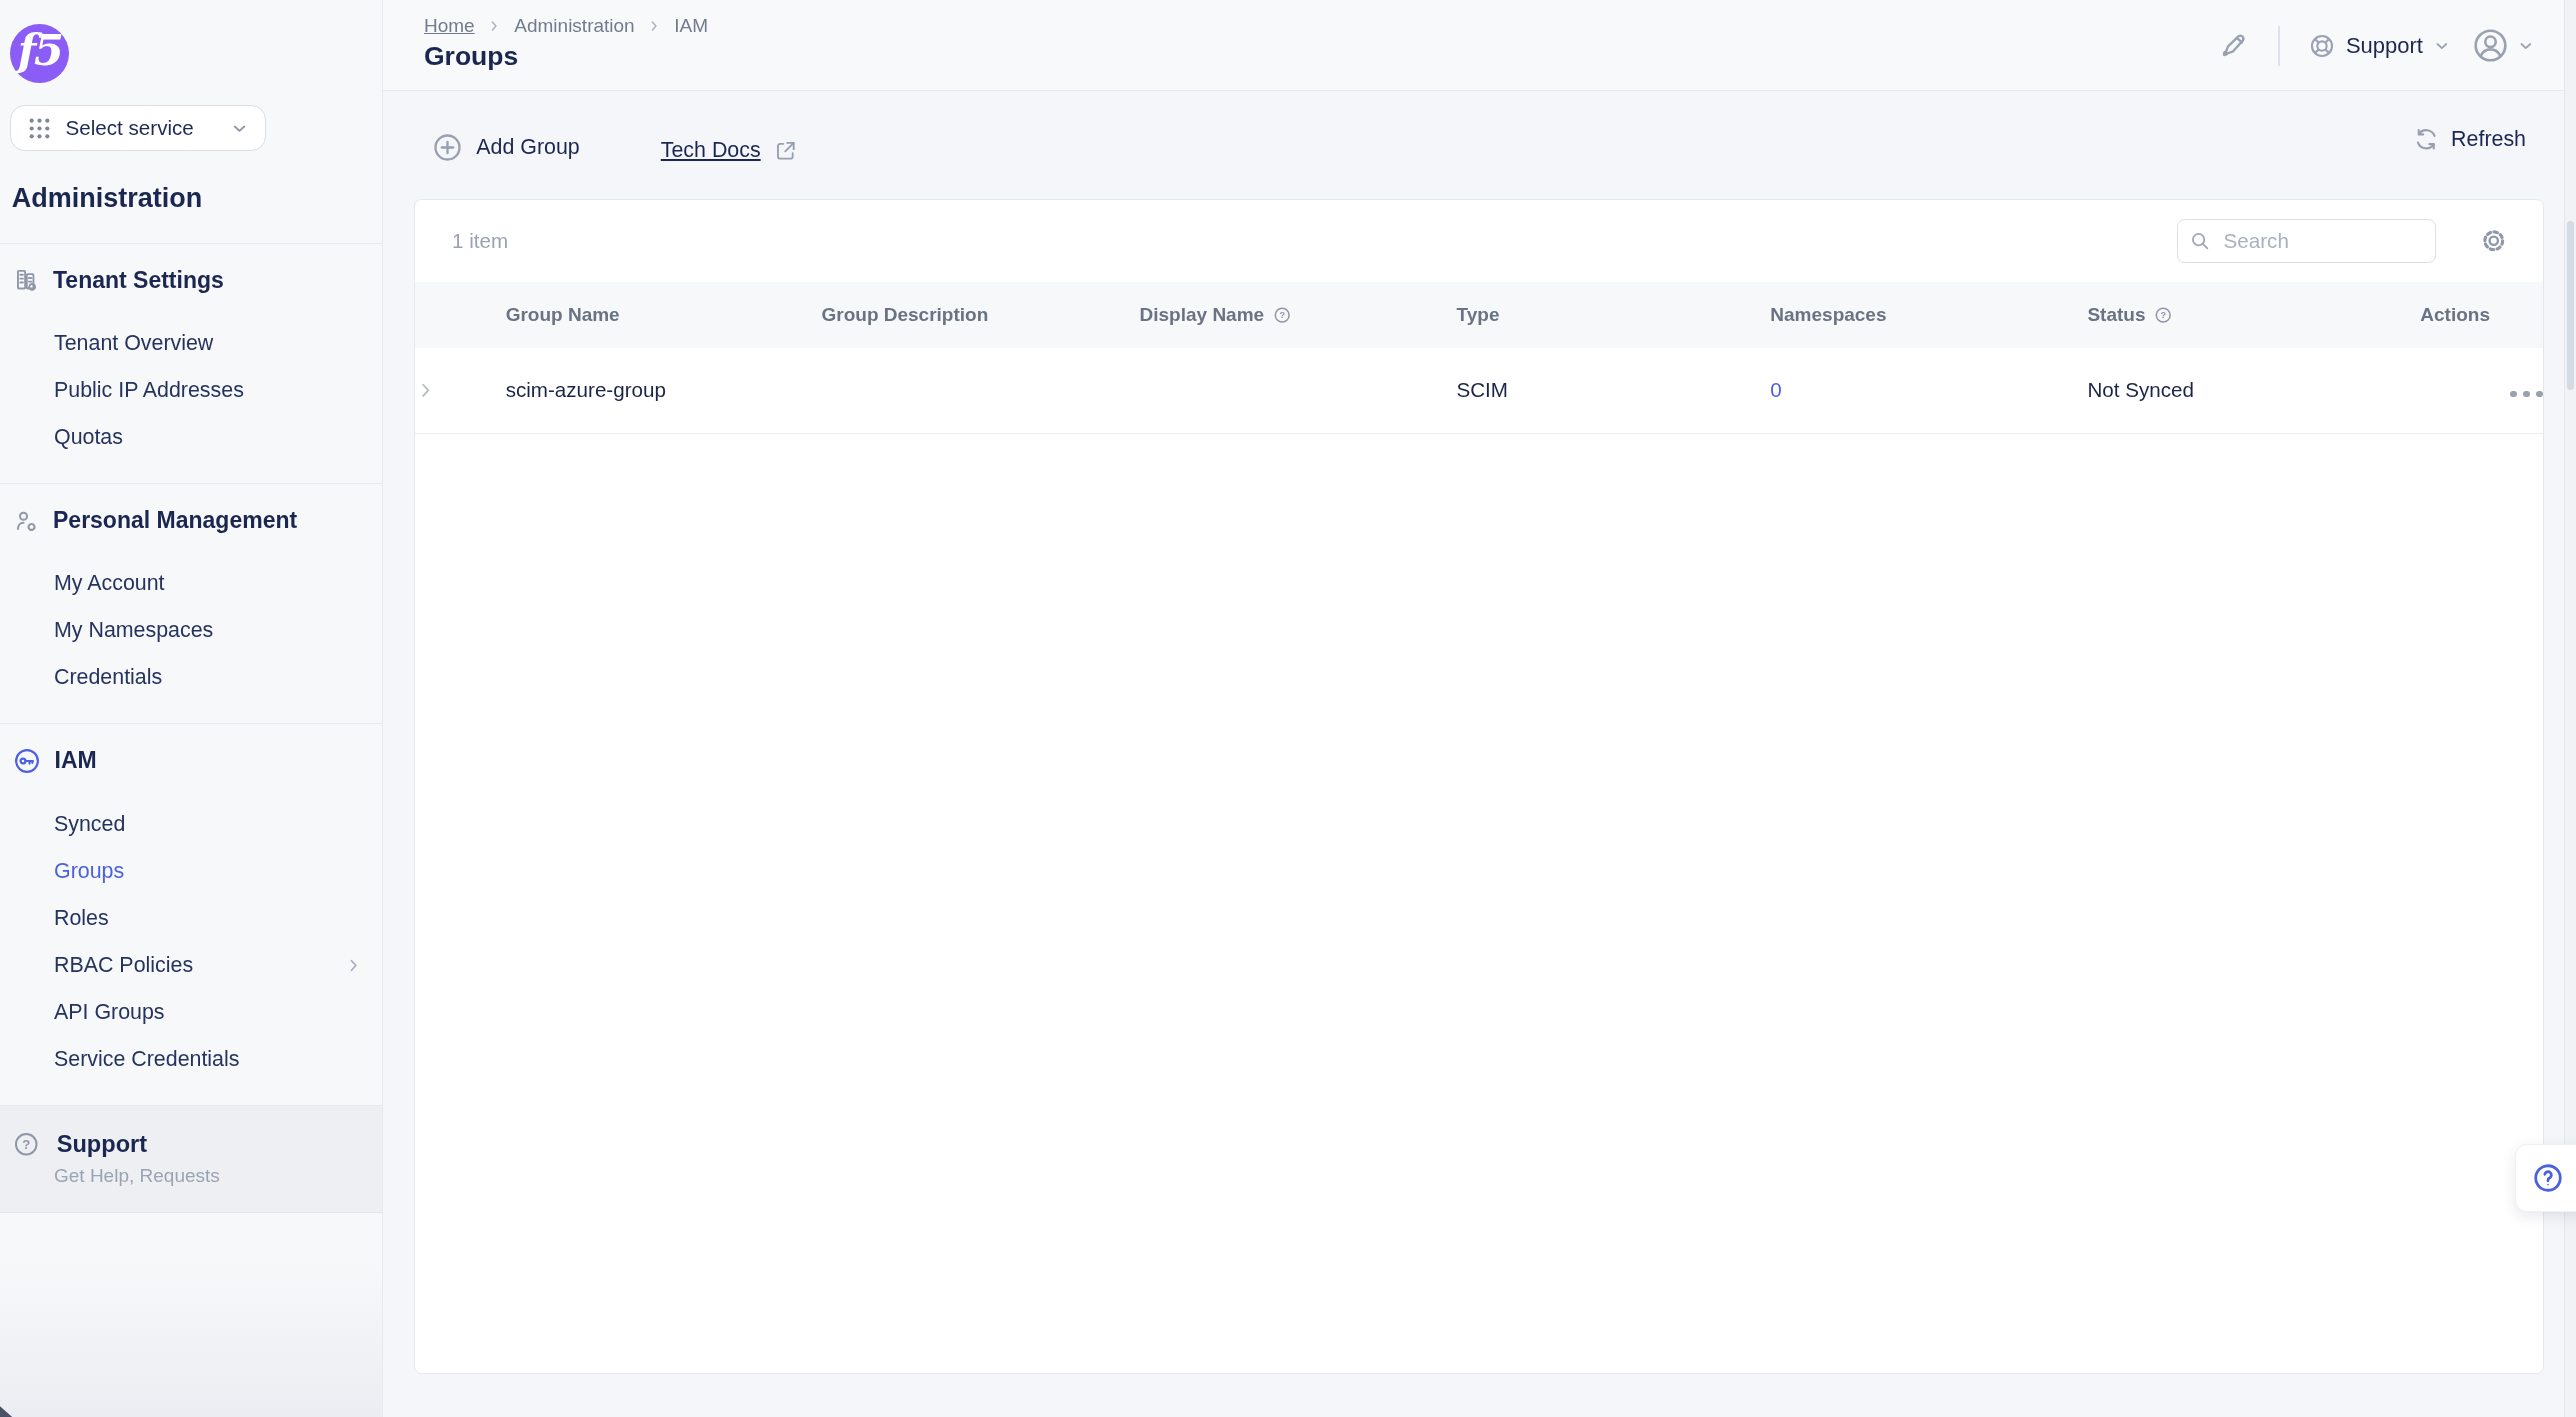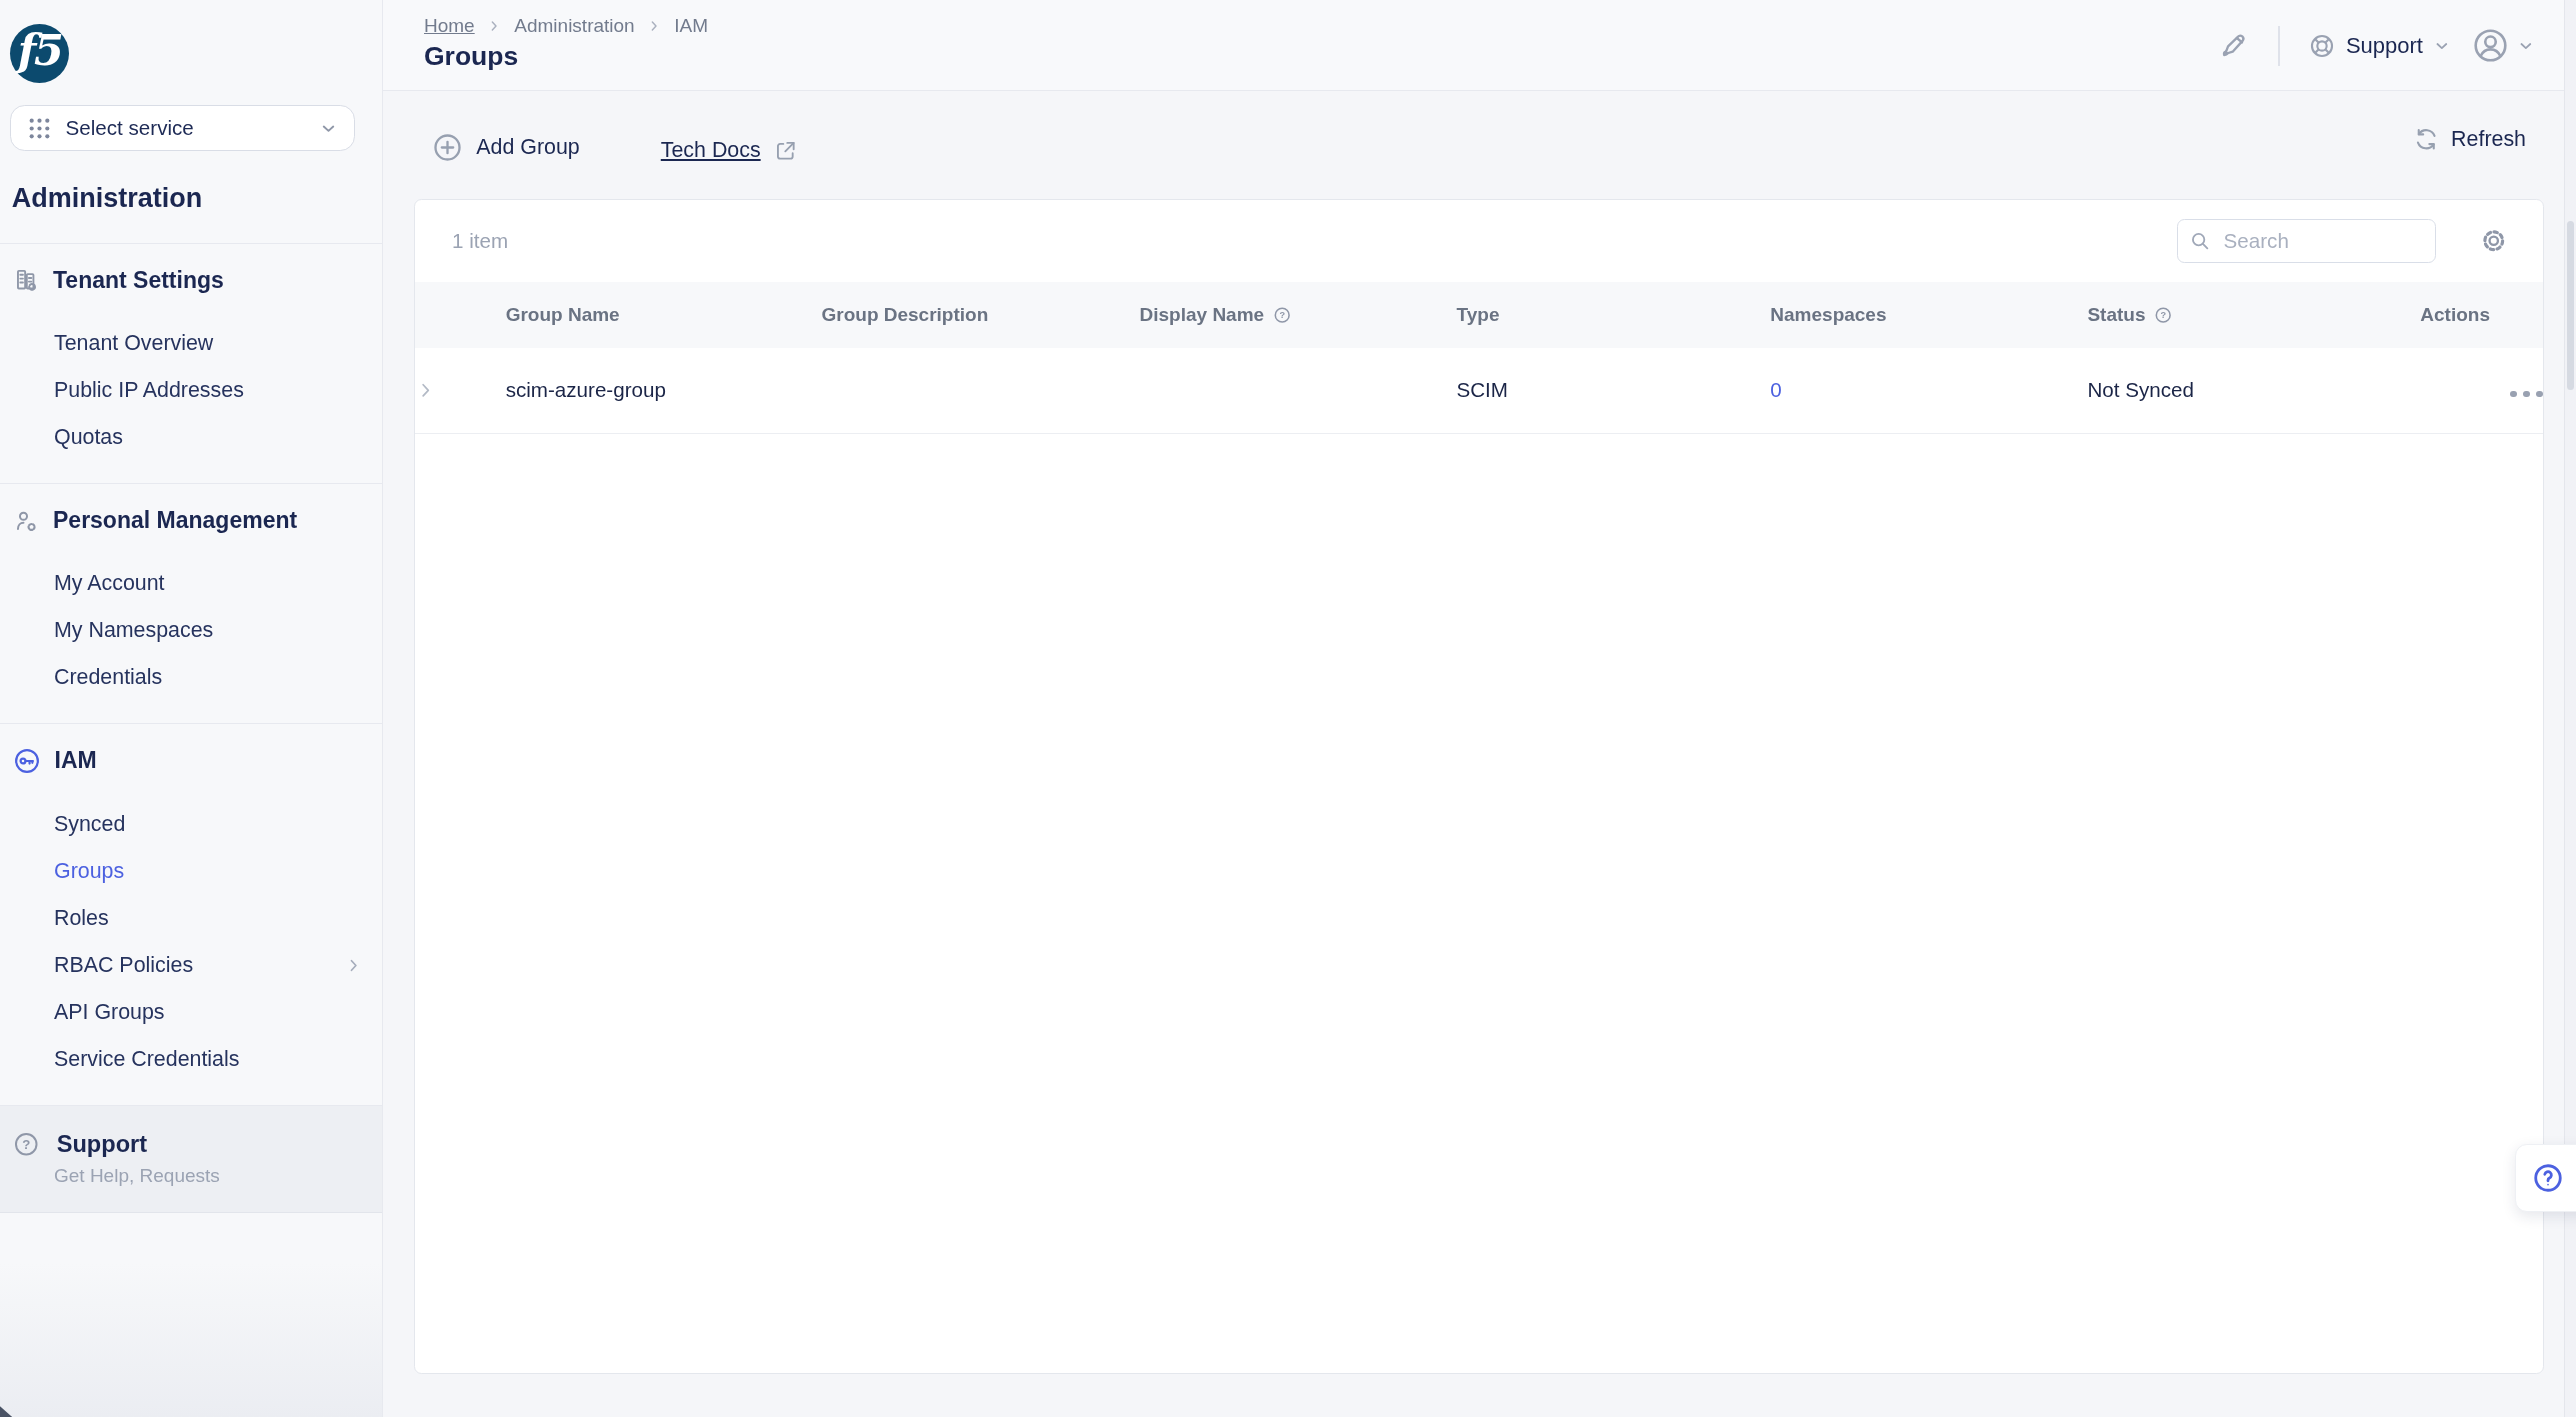--- a/index.html
+++ b/index.html
@@ -11,29 +11,29 @@
   }
   svg { display:block; }
 
   
   .sidebar {
     position:absolute; left:0; top:0; width:383px; height:1418px;
     background:#f7f8fa; border-right:1.5px solid #e7e9ef;
   }
   .logo {
     position:absolute; left:10.3px; top:23.6px; width:59px; height:59px;
-    background:#0c4a6e; border-radius:50%;
+    background:#8b5cf6; border-radius:50%;
     display:flex; align-items:center; justify-content:center;
   }
   .logo span {
     font-family:"DejaVu Serif", serif; font-style:italic; font-weight:bold;
     color:#ffffff; font-size:43px; line-height:1; margin-top:-4.4px; letter-spacing:-2.2px;
   }
   .service-select {
-    position:absolute; left:10.3px; top:105px; width:345px; height:46px;
+    position:absolute; left:10.3px; top:105px; width:256px; height:46px;
     background:#ffffff; border:1.5px solid #d9dde6; border-radius:14.7px;
     display:flex; align-items:center; padding:0 16px; gap:13.3px; cursor:pointer;
   }
   .service-select .label { font-size:20.6px; color:#1d2a55; flex:1; }
   .sb-heading {
     position:absolute; left:11.8px; top:183px; font-size:27px; font-weight:700; color:#1b2751;
   }
   .sb-scroll { position:absolute; left:0; top:243px; width:100%; }
   .sb-divider { border-top:1.5px solid #e7e9ef; width:100%; }
   .sb-section { padding:20.6px 0 22px 0; }

